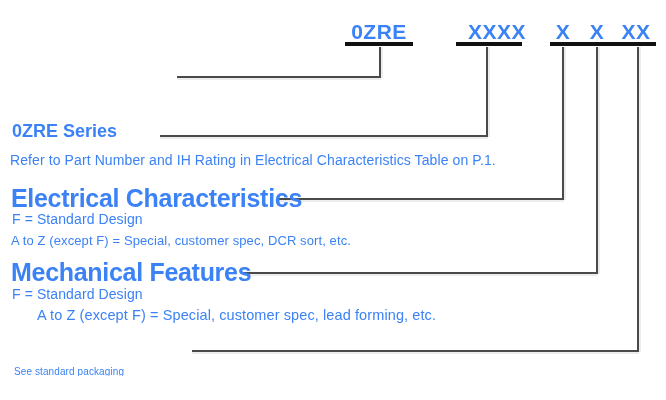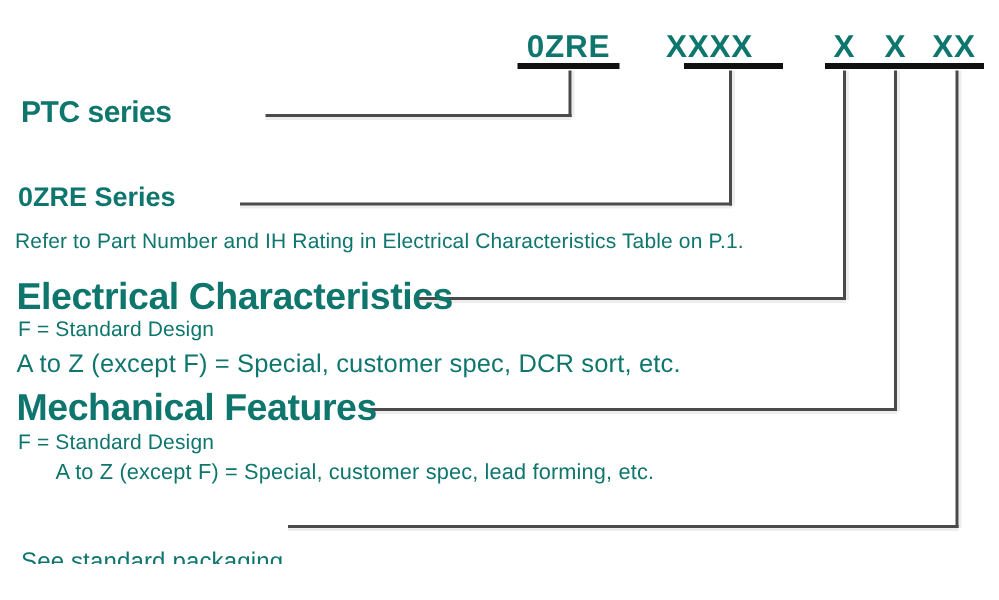--- a/index.html
+++ b/index.html
@@ -6,21 +6,21 @@
     margin: 0;
     padding: 0;
     background: #ffffff;
   }
   .canvas {
     position: relative;
     width: 666px;
     height: 376px;
     background: #ffffff;
     font-family: "Liberation Sans", sans-serif;
-    color: #0f766e;
+    color: #3b82f6;
     overflow: hidden;
   }
 
   
   .pn-seg {
     position: absolute;
     top: 20px;
     font-size: 21px;
     font-weight: bold;
     letter-spacing: 0.5px;
@@ -74,21 +74,21 @@
     height: 3px;
     background: #e4e4e4;
   }
 </style>
 </head>
 <body>
 
 <div class="canvas">
 
   <span class="pn-seg" style="left:345px; width:68px;">0ZRE</span>
-  <span class="pn-seg" style="left:440px; width:66px;">XXXX</span>
+  <span class="pn-seg" style="left:464px; width:66px;">XXXX</span>
   <span class="pn-seg" style="left:551px; width:24px;">X</span>
   <span class="pn-seg" style="left:585px; width:24px;">X</span>
   <span class="pn-seg" style="left:616px; width:40px;">XX</span>
 
   <div class="underline" style="left:345px; width:68px;"></div>
   <div class="underline" style="left:456px; width:66px;"></div>
   <div class="underline" style="left:550px; width:106px;"></div>
 
   <div class="vline" style="left:379px; top:47px; height:31px;"></div>
   <div class="hline" style="left:177px; top:76px; width:204px;"></div>
@@ -98,30 +98,29 @@
 
   <div class="vline" style="left:562px; top:47px; height:153px;"></div>
   <div class="hline" style="left:278px; top:198px; width:286px;"></div>
 
   <div class="vline" style="left:596px; top:47px; height:227px;"></div>
   <div class="hline" style="left:243px; top:272px; width:355px;"></div>
 
   <div class="vline" style="left:637px; top:47px; height:305px;"></div>
   <div class="hline" style="left:192px; top:350px; width:447px;"></div>
 
-  <span class="title" style="left:14px; top:64px; font-size:20px;">PTC series</span>
   <span class="sub-bold" style="left:12px; top:89px;">0ZRE Series</span>
 
   <span class="sub" style="left:10px; top:152px;">Refer to Part Number and IH Rating in Electrical Characteristics Table on P.1.</span>
 
   <span class="title" style="left:11px; top:184px;">Electrical Characteristics</span>
   <span class="sub" style="left:12px; top:211px;">F = Standard Design</span>
-  <span class="sub" style="left:11px; top:233px; font-size:17px;">A to Z (except F) = Special, customer spec, DCR sort, etc.</span>
+  <span class="sub" style="left:11px; top:233px; font-size:13px;">A to Z (except F) = Special, customer spec, DCR sort, etc.</span>
 
   <span class="title" style="left:11px; top:258px;">Mechanical Features</span>
   <span class="sub" style="left:12px; top:286px;">F = Standard Design</span>
   <span class="sub" style="left:11px; top:307px; font-size:14.5px;margin-left:26px;">A to Z (except F) = Special, customer spec, lead forming, etc.</span>
 
-  <span class="sub" style="left:14px; top:366px; font-size:16px;">See standard packaging</span>
+  <span class="sub" style="left:14px; top:366px; font-size:10px;">See standard packaging</span>
 
   <div class="artifact" style="left:12px; top:392px; width:646px;"></div>
 
 </div>
 
 </body></html>

